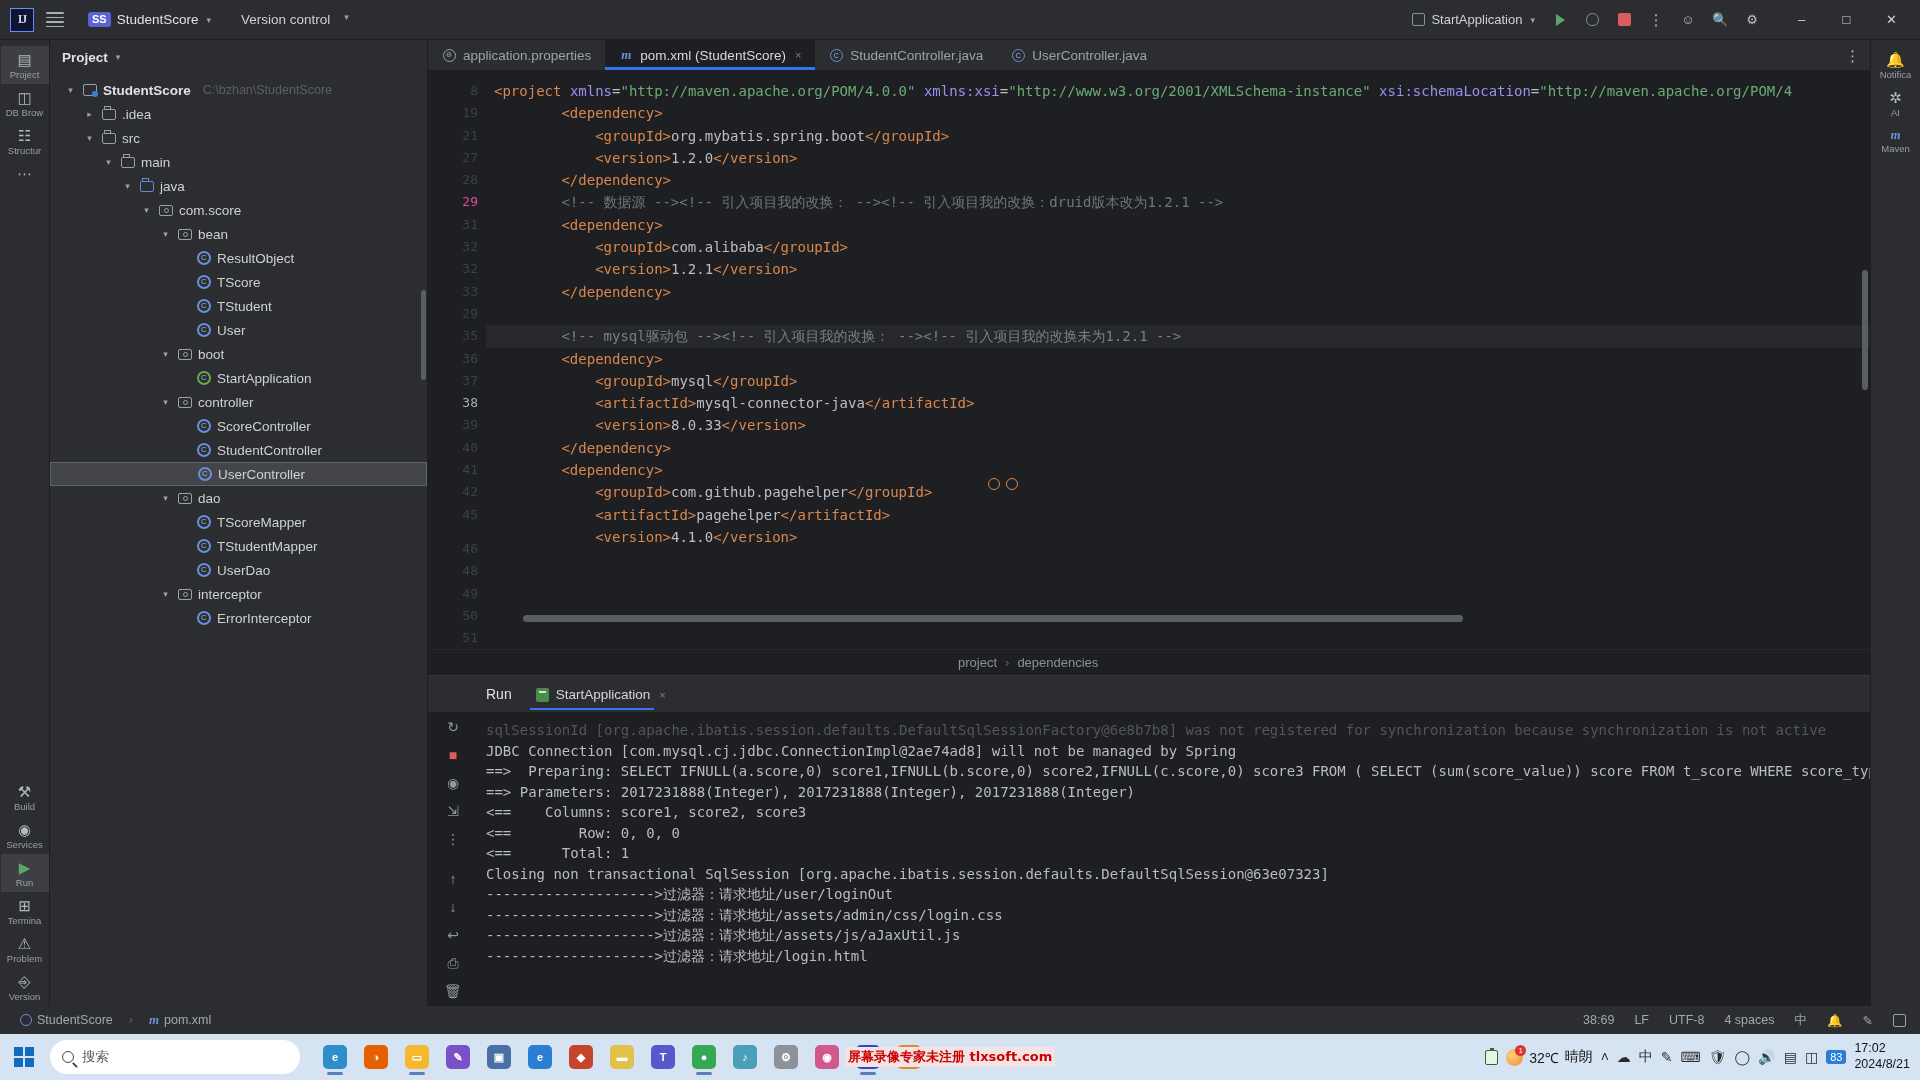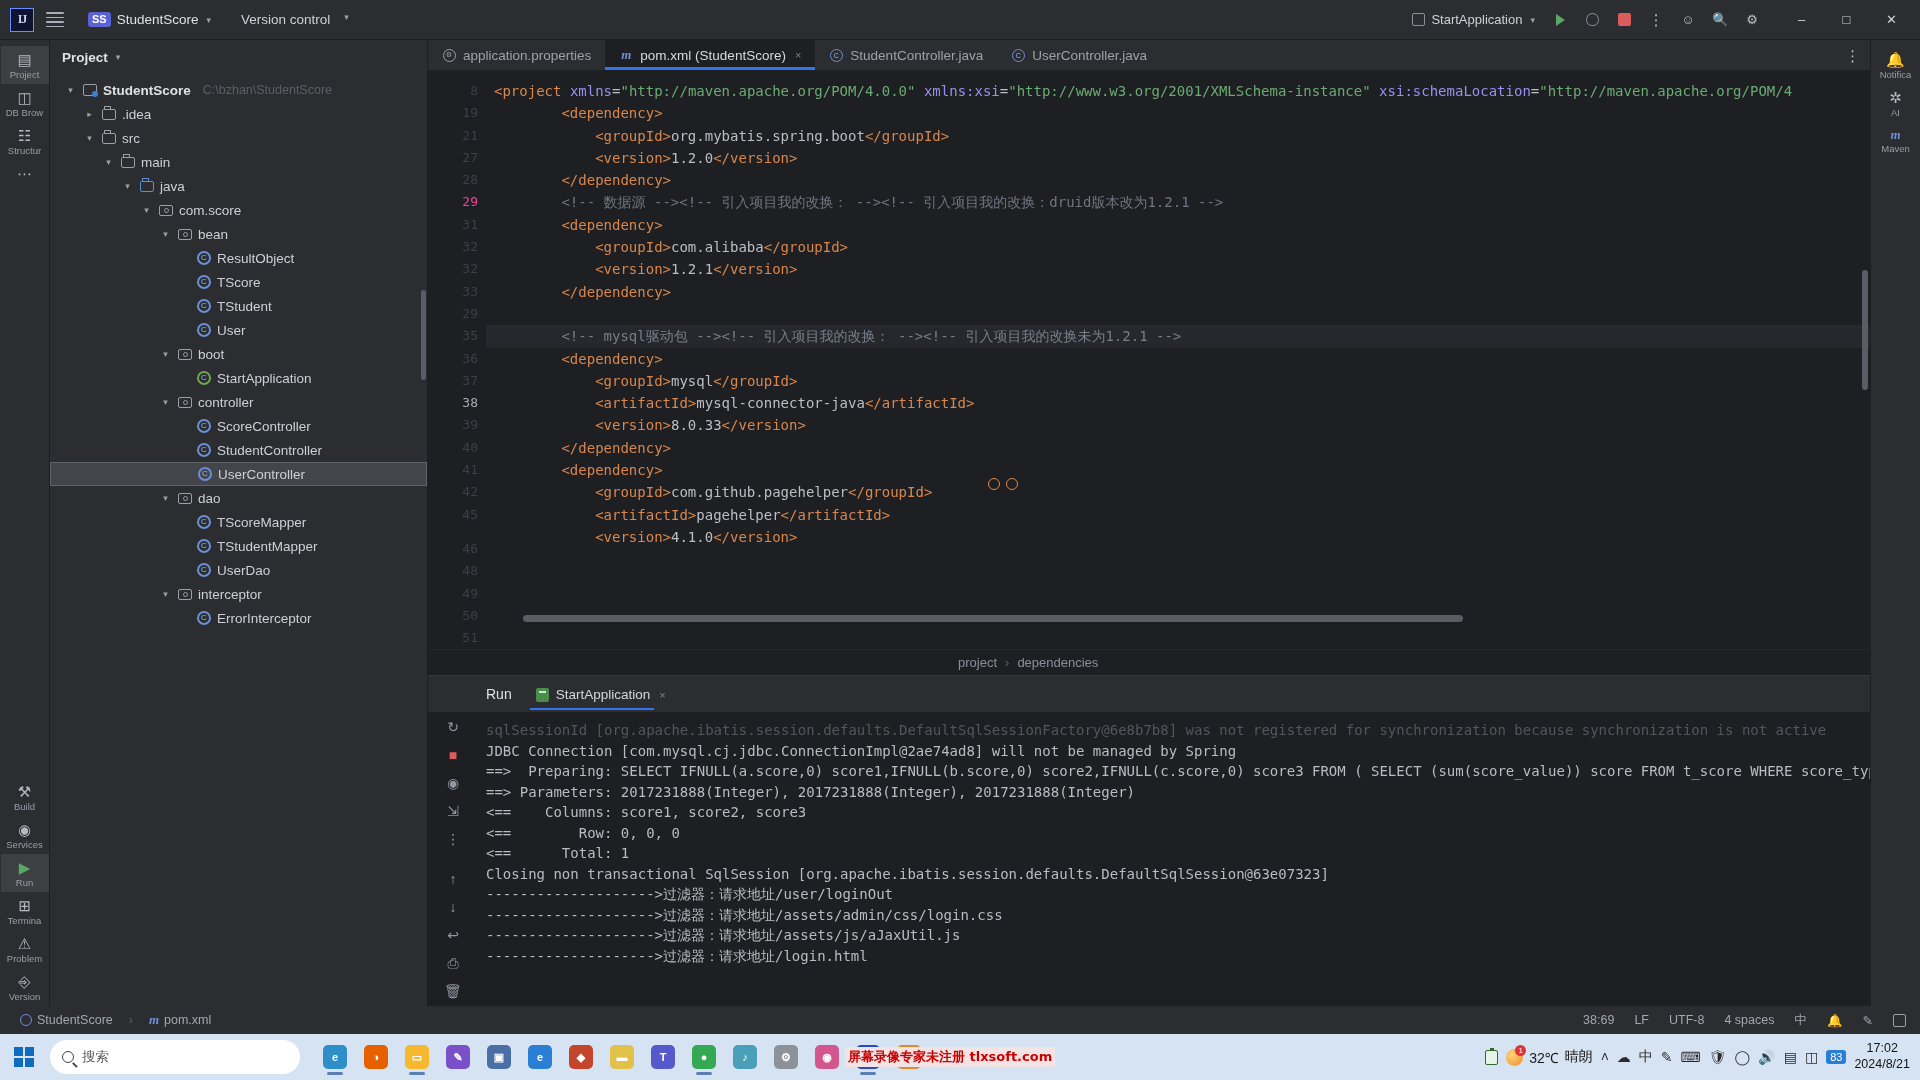--- a/index.html
+++ b/index.html
@@ -208,21 +208,21 @@
   .watermark { position: absolute; left: 845px; top: 50%; transform: translateY(-50%);
     background: #f2e4e4; color: #c00; font-size: 13px; font-weight: bold;
     font-family: "DejaVu Sans", sans-serif; padding: 1px 3px; white-space: nowrap; }
   .tray { margin-left: auto; display: flex; align-items: center; gap: 8px; padding-right: 6px; color:#1d1d1d;}
   .tray-item { display:flex; align-items:center; gap:4px; font-size: 13px; cursor:pointer; }
   .weather { display:flex; align-items:center; gap:6px; font-size:14px; color:#1b1b1b; }
   .wsun { width: 17px; height: 17px; border-radius: 50%;
      background: radial-gradient(circle at 35% 35%, #ffd27a, #f08a2a); position: relative;}
   .wsun::after{content:"1";position:absolute;right:-3px;top:-4px;background:#d33;color:#fff;
      font-size:8px;border-radius:50%;width:11px;height:11px;display:flex;align-items:center;justify-content:center;}
-  .clock { text-align: center; font-size: 12.5px; line-height: 1.25; color: #141414; cursor:pointer; }
+  .clock { text-align: left; font-size: 12.5px; line-height: 1.25; color: #141414; cursor:pointer; }
   .tr-gl { font-size: 14px; color: #2b2b2b; }
   .usb { width:13px;height:15px;border:1.4px solid #2d6b2d;border-radius:2px;position:relative;background:#e8f3e8;}
   .usb::after{content:"";position:absolute;left:4px;top:-3px;width:4px;height:3px;background:#2d6b2d;}
 </style>
 </head>
 <body>
 
 <div class="app">
 
   <div class="titlebar">

